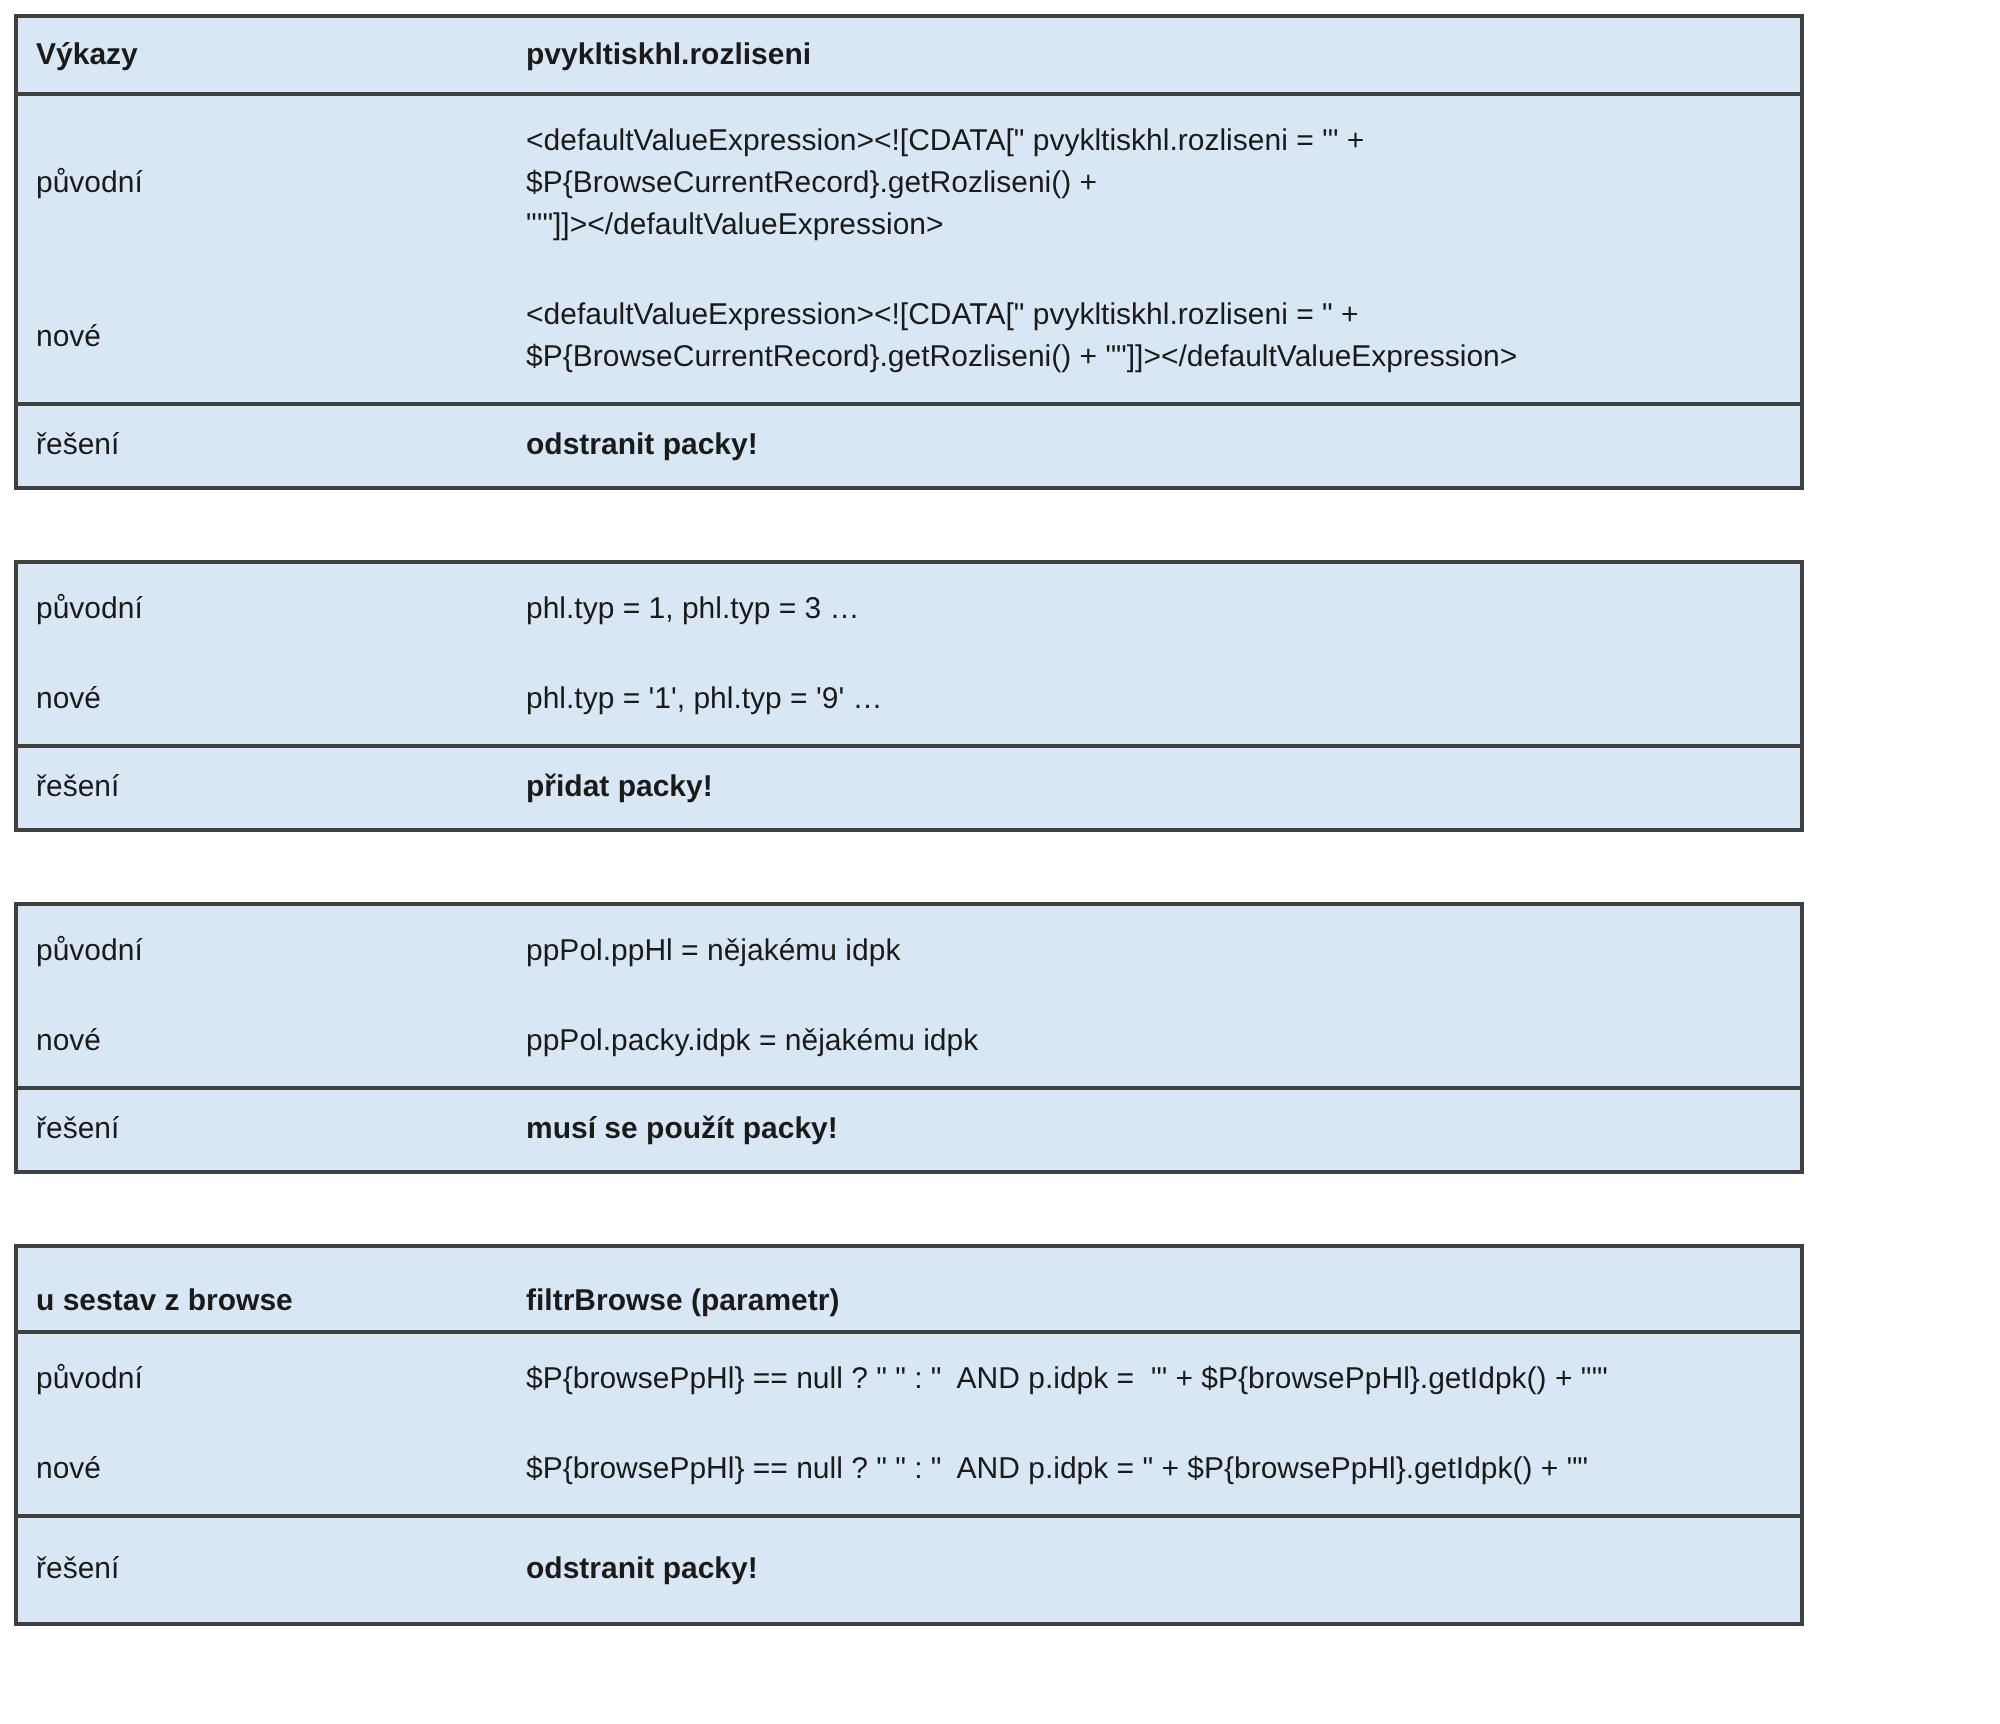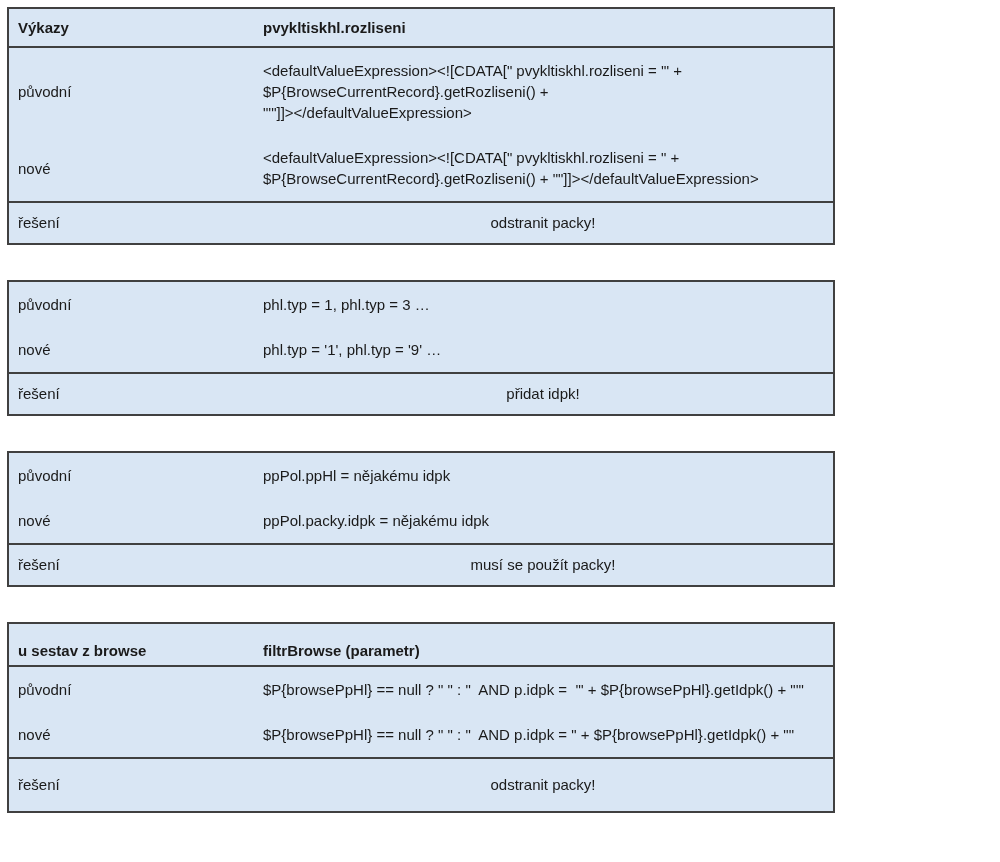--- a/index.html
+++ b/index.html
@@ -15,21 +15,21 @@
     font-family: "Liberation Sans", sans-serif;
     color: var(--text);
   }
   .page {
     width: 1000px;
     min-height: 862px;
     padding: 7px 6px 0 7px;
   }
   table.tbl {
     border-collapse: collapse;
-    width: 828px;
+    width: 895px;
     background: var(--tbl-bg);
     border: 2px solid var(--tbl-border);
     table-layout: fixed;
     margin: 0 0 35px 0;
   }
   td {
     vertical-align: middle;
     font-size: 15px;
     line-height: 21px;
     padding: 10px 10px 10px 9px;
@@ -45,21 +45,21 @@
   tr.body td {
     padding-top: 12px;
     padding-bottom: 12px;
   }
   td.val { white-space: pre-wrap; }
   tr.sol td {
     border-top: 2px solid var(--tbl-border);
     padding-top: 9px;
     padding-bottom: 10px;
   }
-  tr.sol td.c2 { font-weight: normal; text-align: center; }
+  tr.sol td.c2 { font-weight: bold; }
   
   table.t4 tr.hdr td { padding-top: 16px; padding-bottom: 4px; }
   table.t4 tr.sol td { padding-top: 15px; padding-bottom: 16px; }
 </style>
 </head>
 <body>
 
 <div class="page">
 
   <table class="tbl t1">
@@ -91,21 +91,21 @@
     <tr class="body">
       <td class="c1">původní</td>
       <td class="c2 val">phl.typ = 1, phl.typ = 3 …</td>
     </tr>
     <tr class="body">
       <td class="c1">nové</td>
       <td class="c2 val">phl.typ = '1', phl.typ = '9' …</td>
     </tr>
     <tr class="sol">
       <td class="c1">řešení</td>
-      <td class="c2">přidat idpk!</td>
+      <td class="c2">přidat packy!</td>
     </tr>
   </tbody>
     </table>
 
   <table class="tbl t3">
     <tbody>
     <tr class="body">
       <td class="c1">původní</td>
       <td class="c2 val">ppPol.ppHl = nějakému idpk</td>
     </tr>

